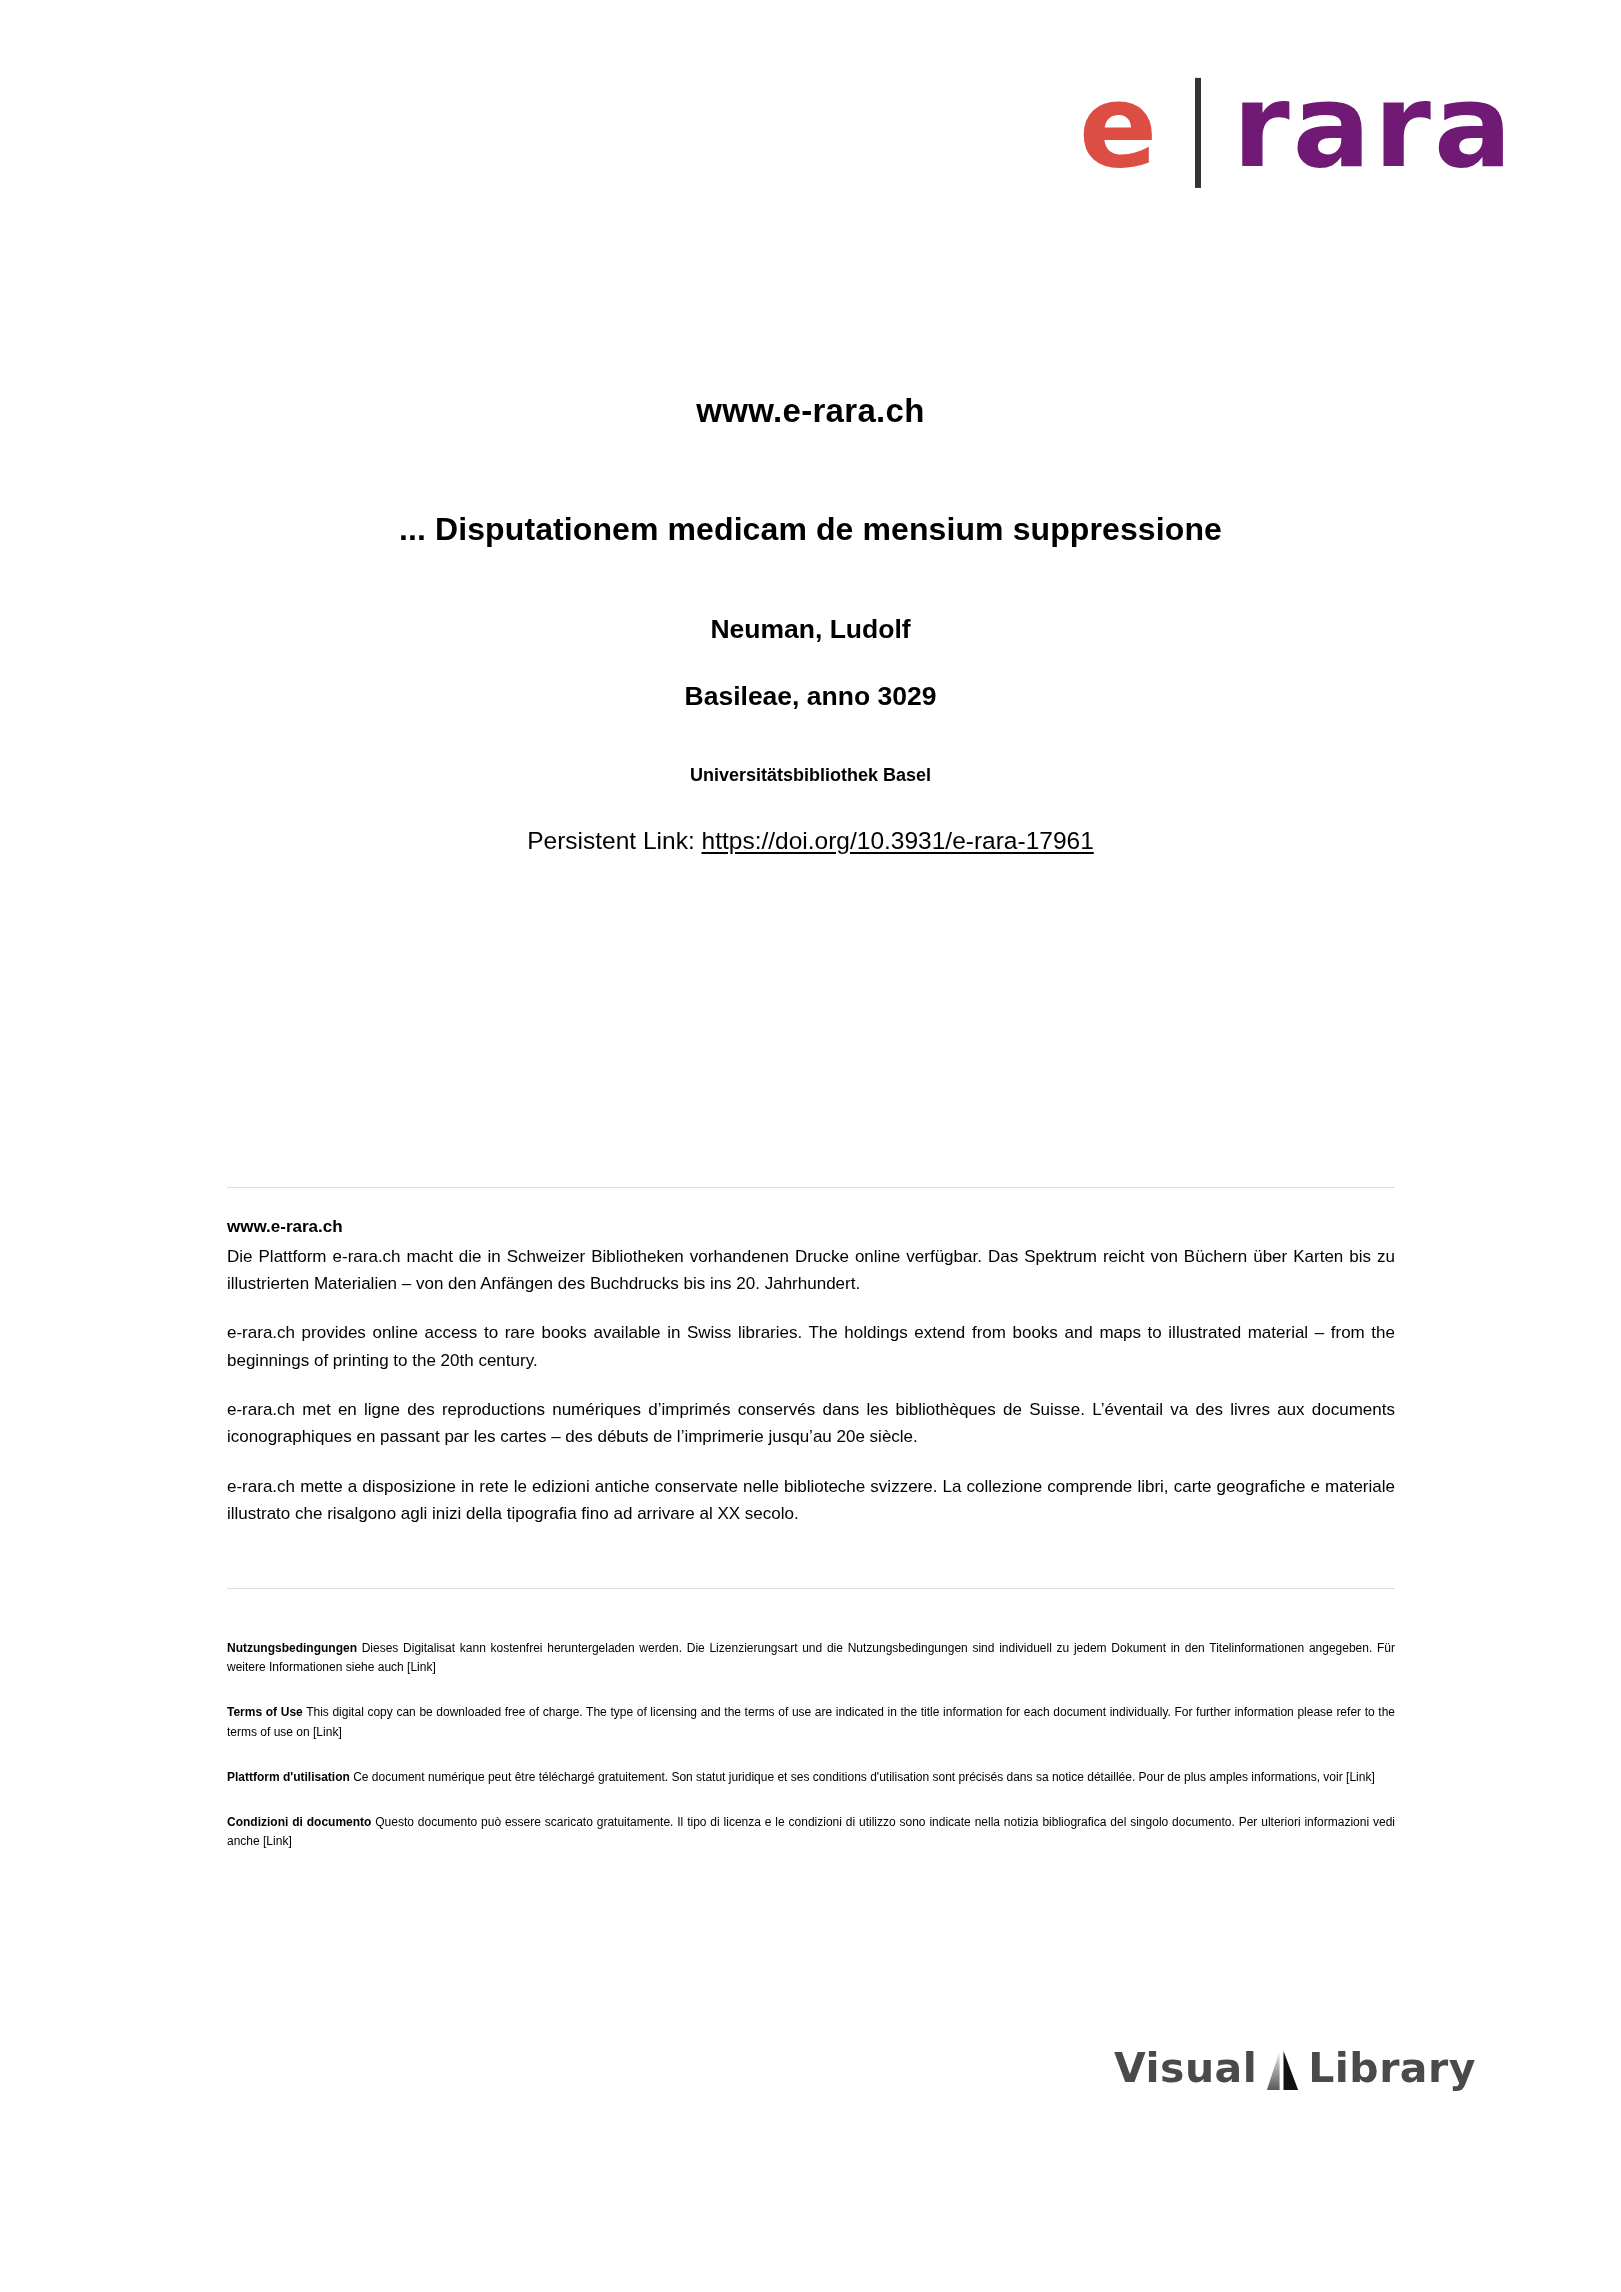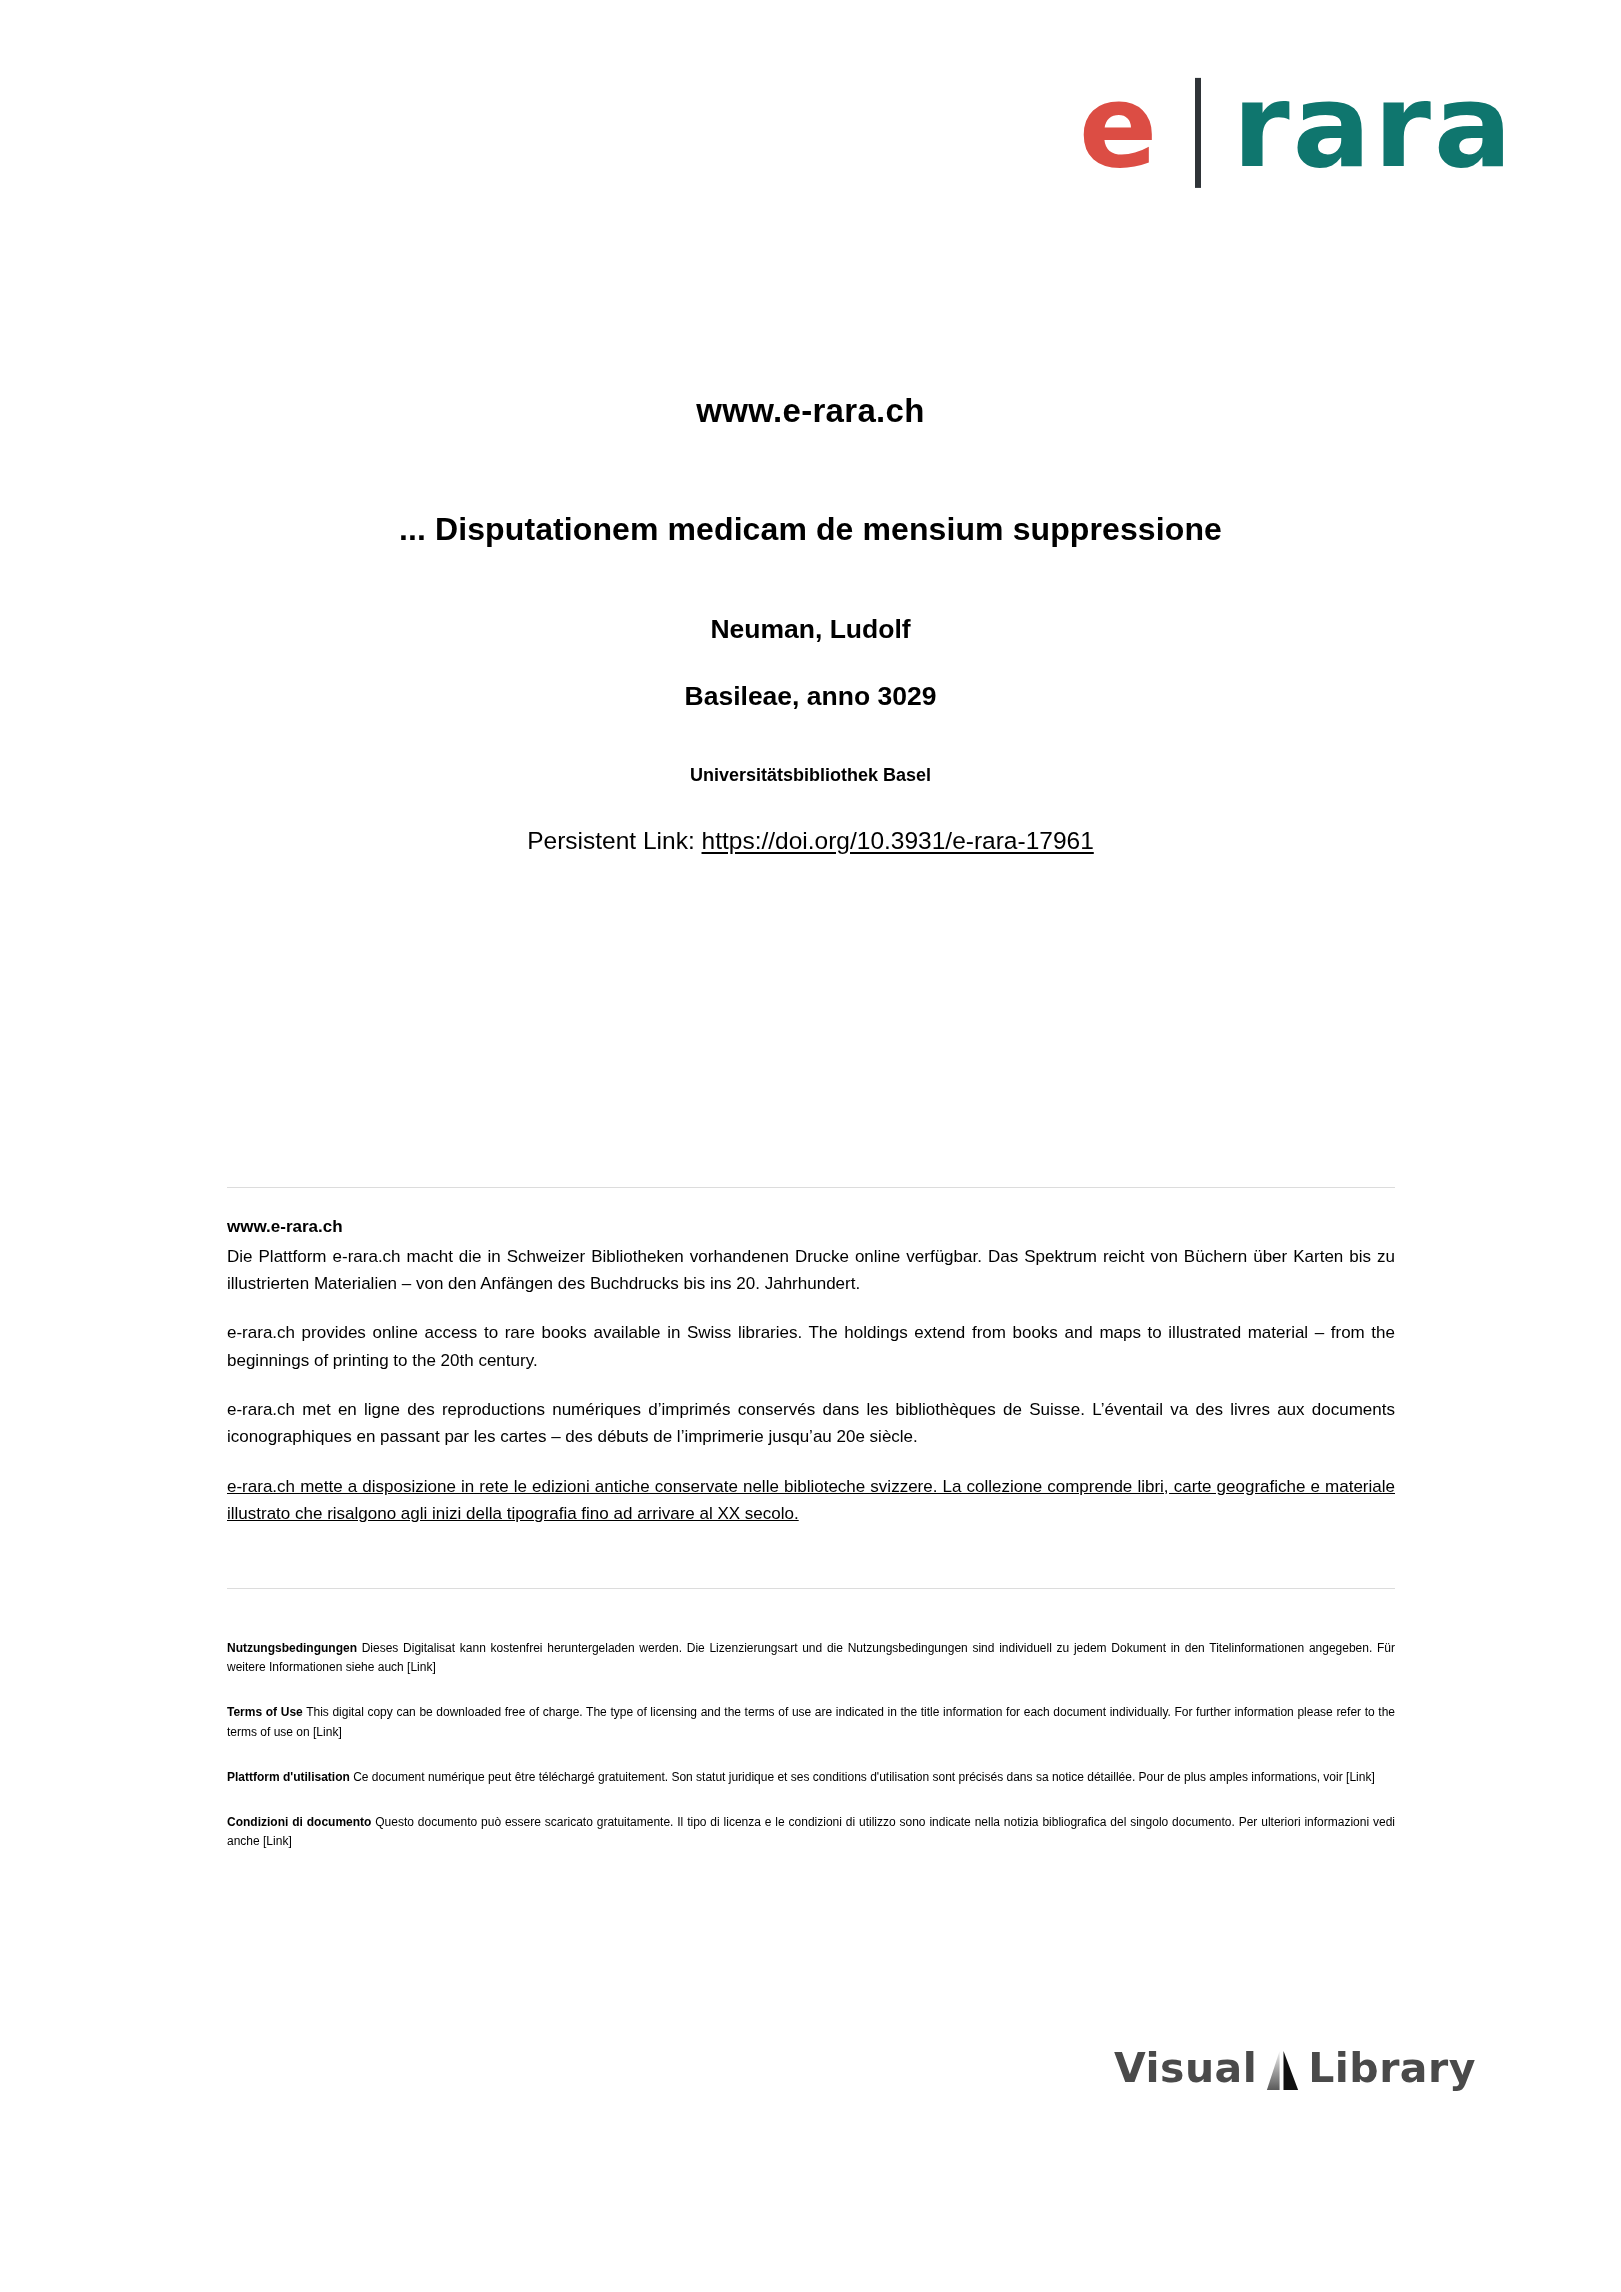--- a/index.html
+++ b/index.html
@@ -46,21 +46,21 @@
     width: 6.9px;
     height: 110px;
     background: #2f3438;
     margin: 0 31px 0 39px;
     transform: translateY(2.9px);
   }
   .brand-rara {
     font-size: 116px;
     line-height: 1;
     font-weight: 700;
-    color: #0f766e;
+    color: #701a75;
     letter-spacing: 2.9px;
     font-family: "DejaVu Sans", sans-serif;
     transform: translateY(-3.9px);
   }
 
   
   .title-block {
     position: absolute;
     left: 147px;
     right: 147px;
@@ -140,21 +140,21 @@
   .info-heading {
     font-weight: 700;
     font-size: 17px;
     margin: 0 0 2px 0;
   }
   .info-para {
     margin: 0 0 21.6px 0;
     text-align: justify;
     text-justify: inter-word;
   }
-  .info-para:last-child { margin-bottom: 0; text-decoration: underline; }
+  .info-para:last-child { margin-bottom: 0; }
 
   
   .terms-block {
     position: absolute;
     left: 227px;
     width: 1168px;
     top: 1639px;
     font-size: 12px;
     line-height: 1.62;
   }

